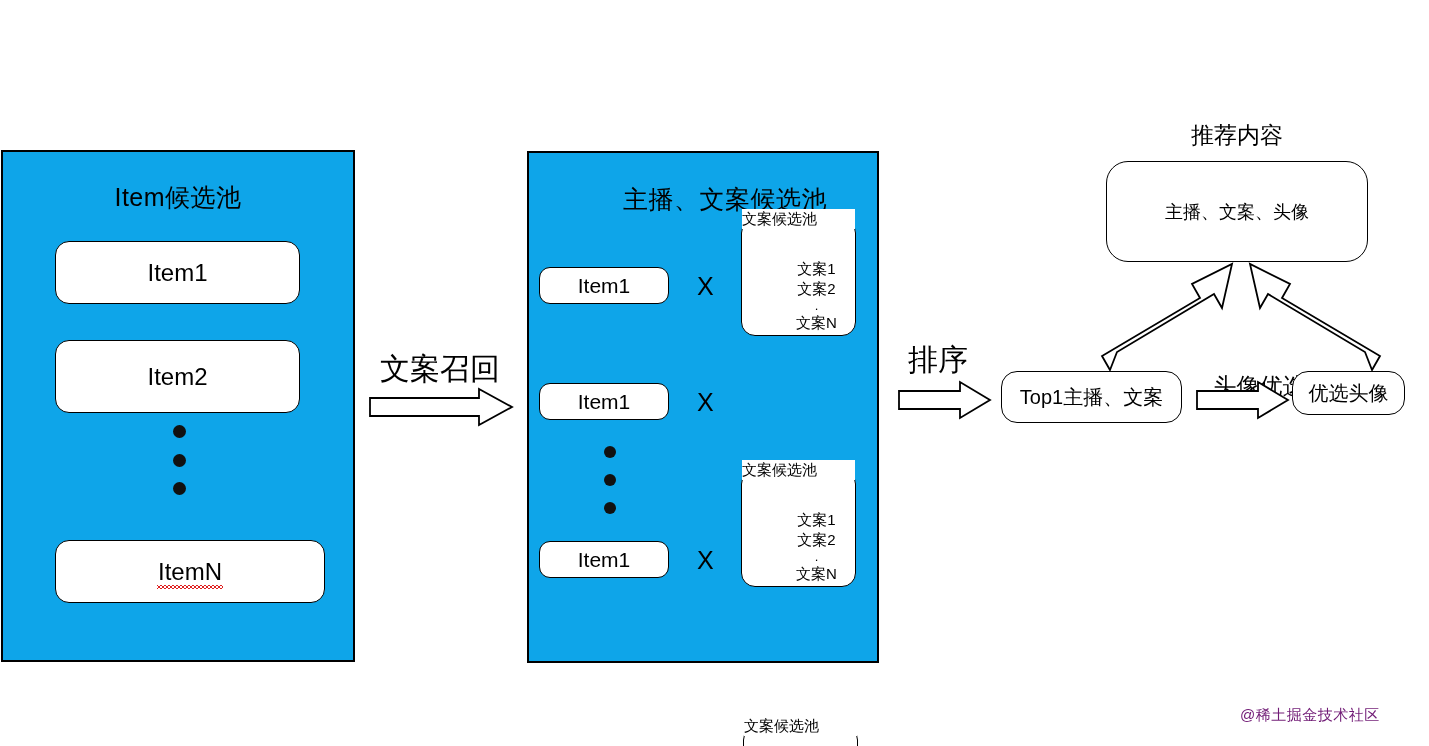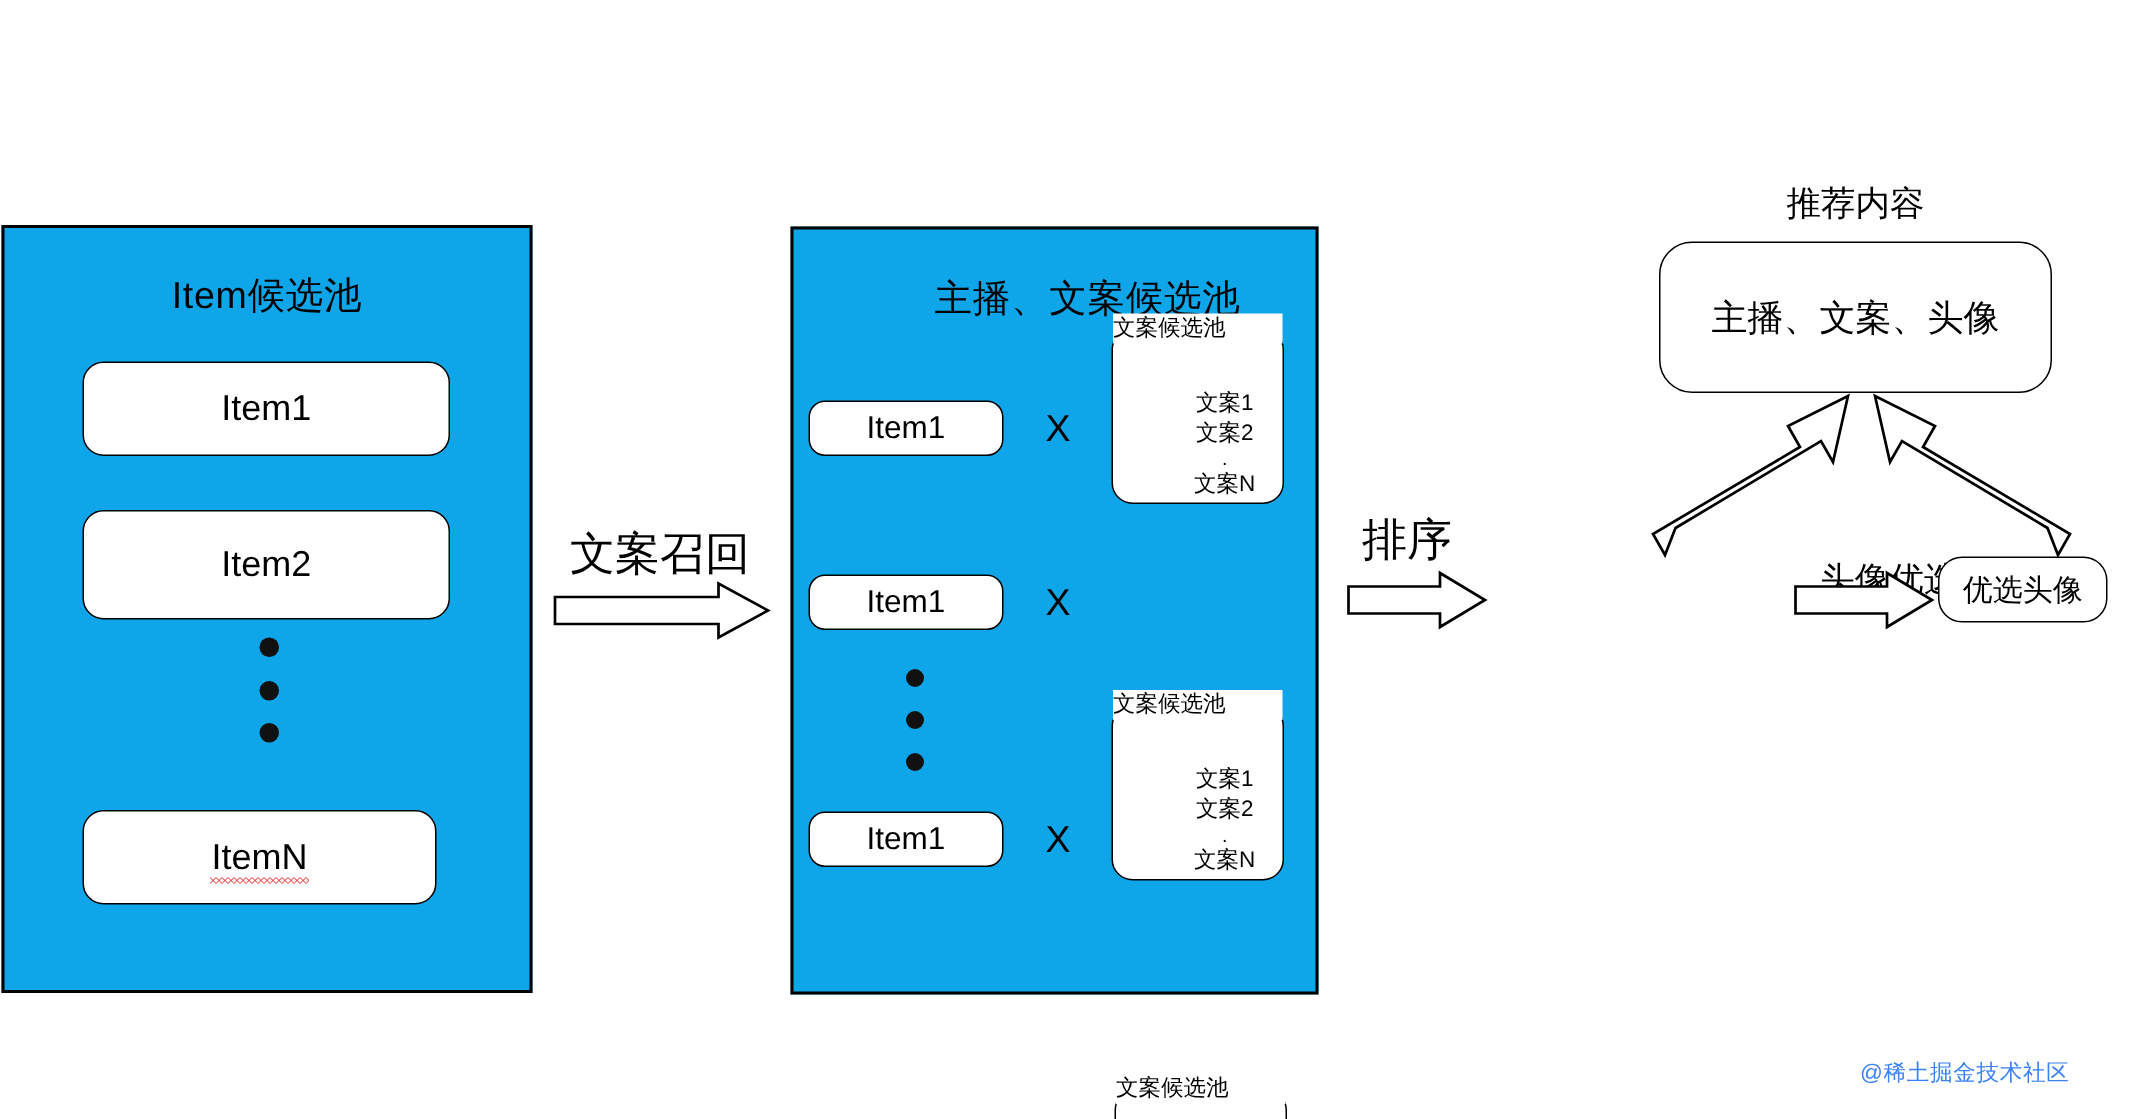--- a/index.html
+++ b/index.html
@@ -72,21 +72,21 @@
     white-space: nowrap;
   }
   .chip-big {
     border: 1.8px solid #000000;
     border-radius: 22px;
     background: #ffffff;
     box-sizing: border-box;
     display: flex;
     align-items: center;
     justify-content: center;
-    font-size: 24px;
+    font-size: 18px;
     white-space: nowrap;
   }
 
   
   .squiggle {
     position: relative;
     display: inline-block;
   }
   .squiggle::after {
     content: "";
@@ -168,21 +168,21 @@
 
   .x-mark {
     position: absolute;
     font-size: 25px;
     line-height: 1;
   }
 
   .watermark {
     position: absolute;
     font-size: 15px;
-    color: #3b82f6;
+    color: #701a75;
     white-space: nowrap;
     letter-spacing: 0.5px;
   }
 </style>
 </head>
 <body>
 
 <div id="canvas">
 
   <div class="abs pool-box" style="left:1px; top:150px; width:354px; height:512px;">
@@ -196,21 +196,21 @@
   <div class="abs chip" style="left:55px; top:340px; width:245px; height:73px;">
     <span>Item2</span>
   </div>
 
   <div class="abs dots" style="left:172px; top:425px; width:14px; height:70px;">
     <i></i>
     <i></i>
     <i></i>
   </div>
 
-  <div class="abs chip" style="left:55px; top:540px; width:236px; height:63px;">
+  <div class="abs chip" style="left:55px; top:540px; width:270px; height:63px;">
     <span class="squiggle">ItemN</span>
   </div>
 
   <div class="step-label" style="left:370px; top:349px; width:140px;">文案召回</div>
   <svg class="arrow-svg" style="left:369px; top:388px;" width="144" height="38" viewBox="0 0 144 38">
     <path d="M1,10 L110,10 L110,1 L143,19 L110,37 L110,28 L1,28 Z"></path>
   </svg>
 
   <div class="abs pool-box" style="left:527px; top:151px; width:352px; height:512px;">
     <div class="pool-title" style="top:33px;padding-left:22px;">主播、文案候选池</div>
@@ -257,20 +257,23 @@
   <div class="abs copy-pool" style="left:743px; top:492px; width:115px; height:117px;">
     <div class="copy-pool-title">文案候选池</div>
 
   </div>
 
   <div class="step-label" style="left:893px; top:340px; width:90px;">排序</div>
   <svg class="arrow-svg" style="left:898px; top:381px;" width="93" height="38" viewBox="0 0 93 38">
     <path d="M1,10 L62,10 L62,1 L92,19 L62,37 L62,28 L1,28 Z"></path>
   </svg>
 
+  <div class="abs chip-rt" style="left:1001px; top:371px; width:181px; height:52px;">
+    <span>Top1主播、文案</span>
+  </div>
 
   <div class="section-label" style="left:1197px; top:345px; width:125px;margin-top:26px;">头像优选</div>
   <svg class="arrow-svg" style="left:1196px; top:381px;" width="93" height="38" viewBox="0 0 93 38">
     <path d="M1,10 L62,10 L62,1 L92,19 L62,37 L62,28 L1,28 Z"></path>
   </svg>
 
   <div class="abs chip-rt" style="left:1292px; top:371px; width:113px; height:44px;">
     <span>优选头像</span>
   </div>
 

